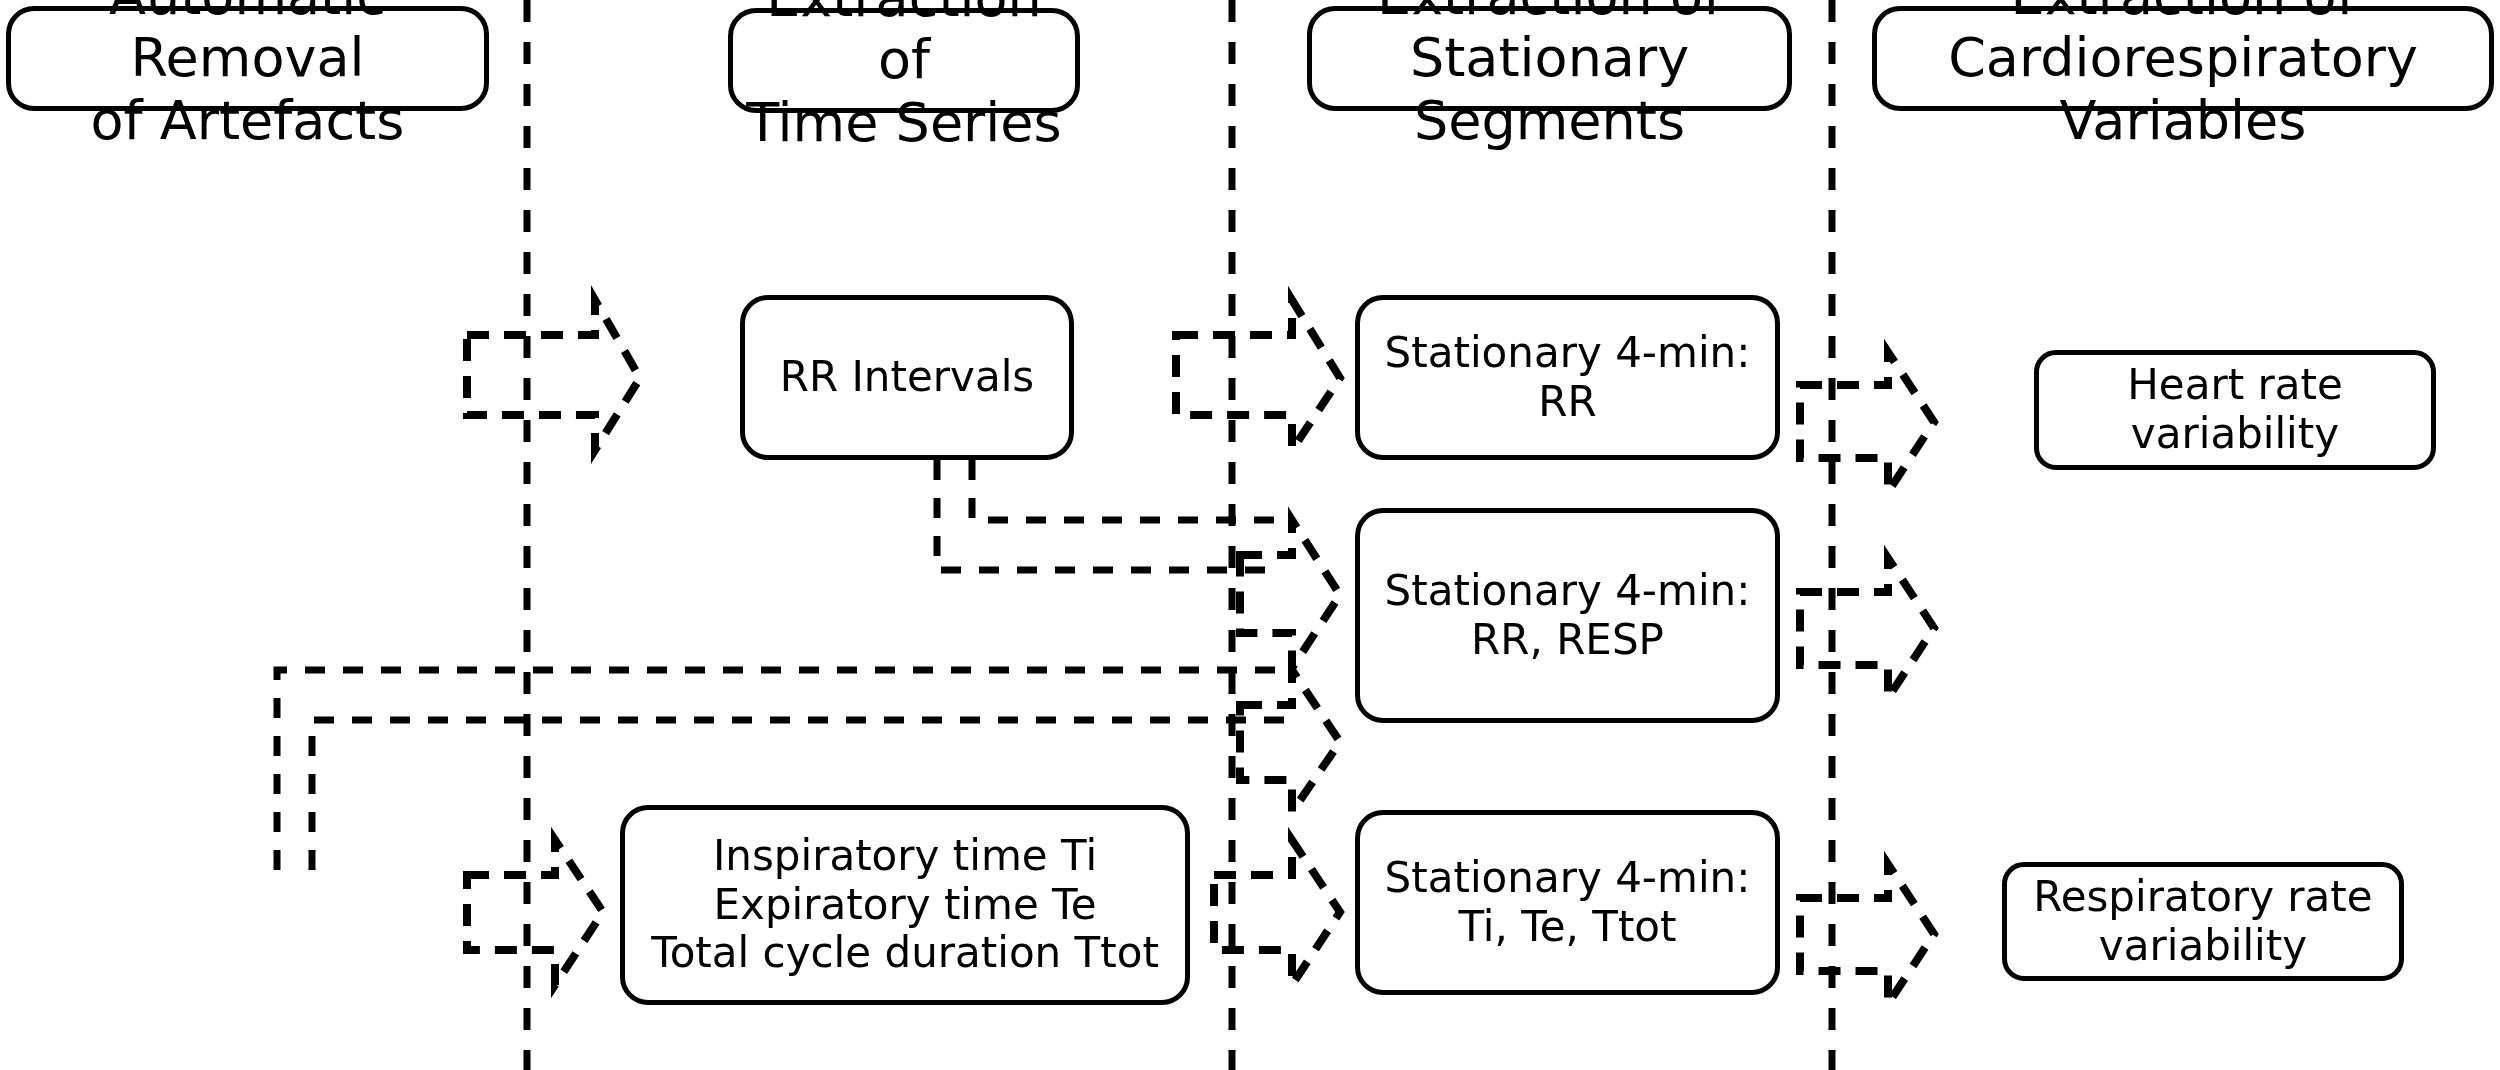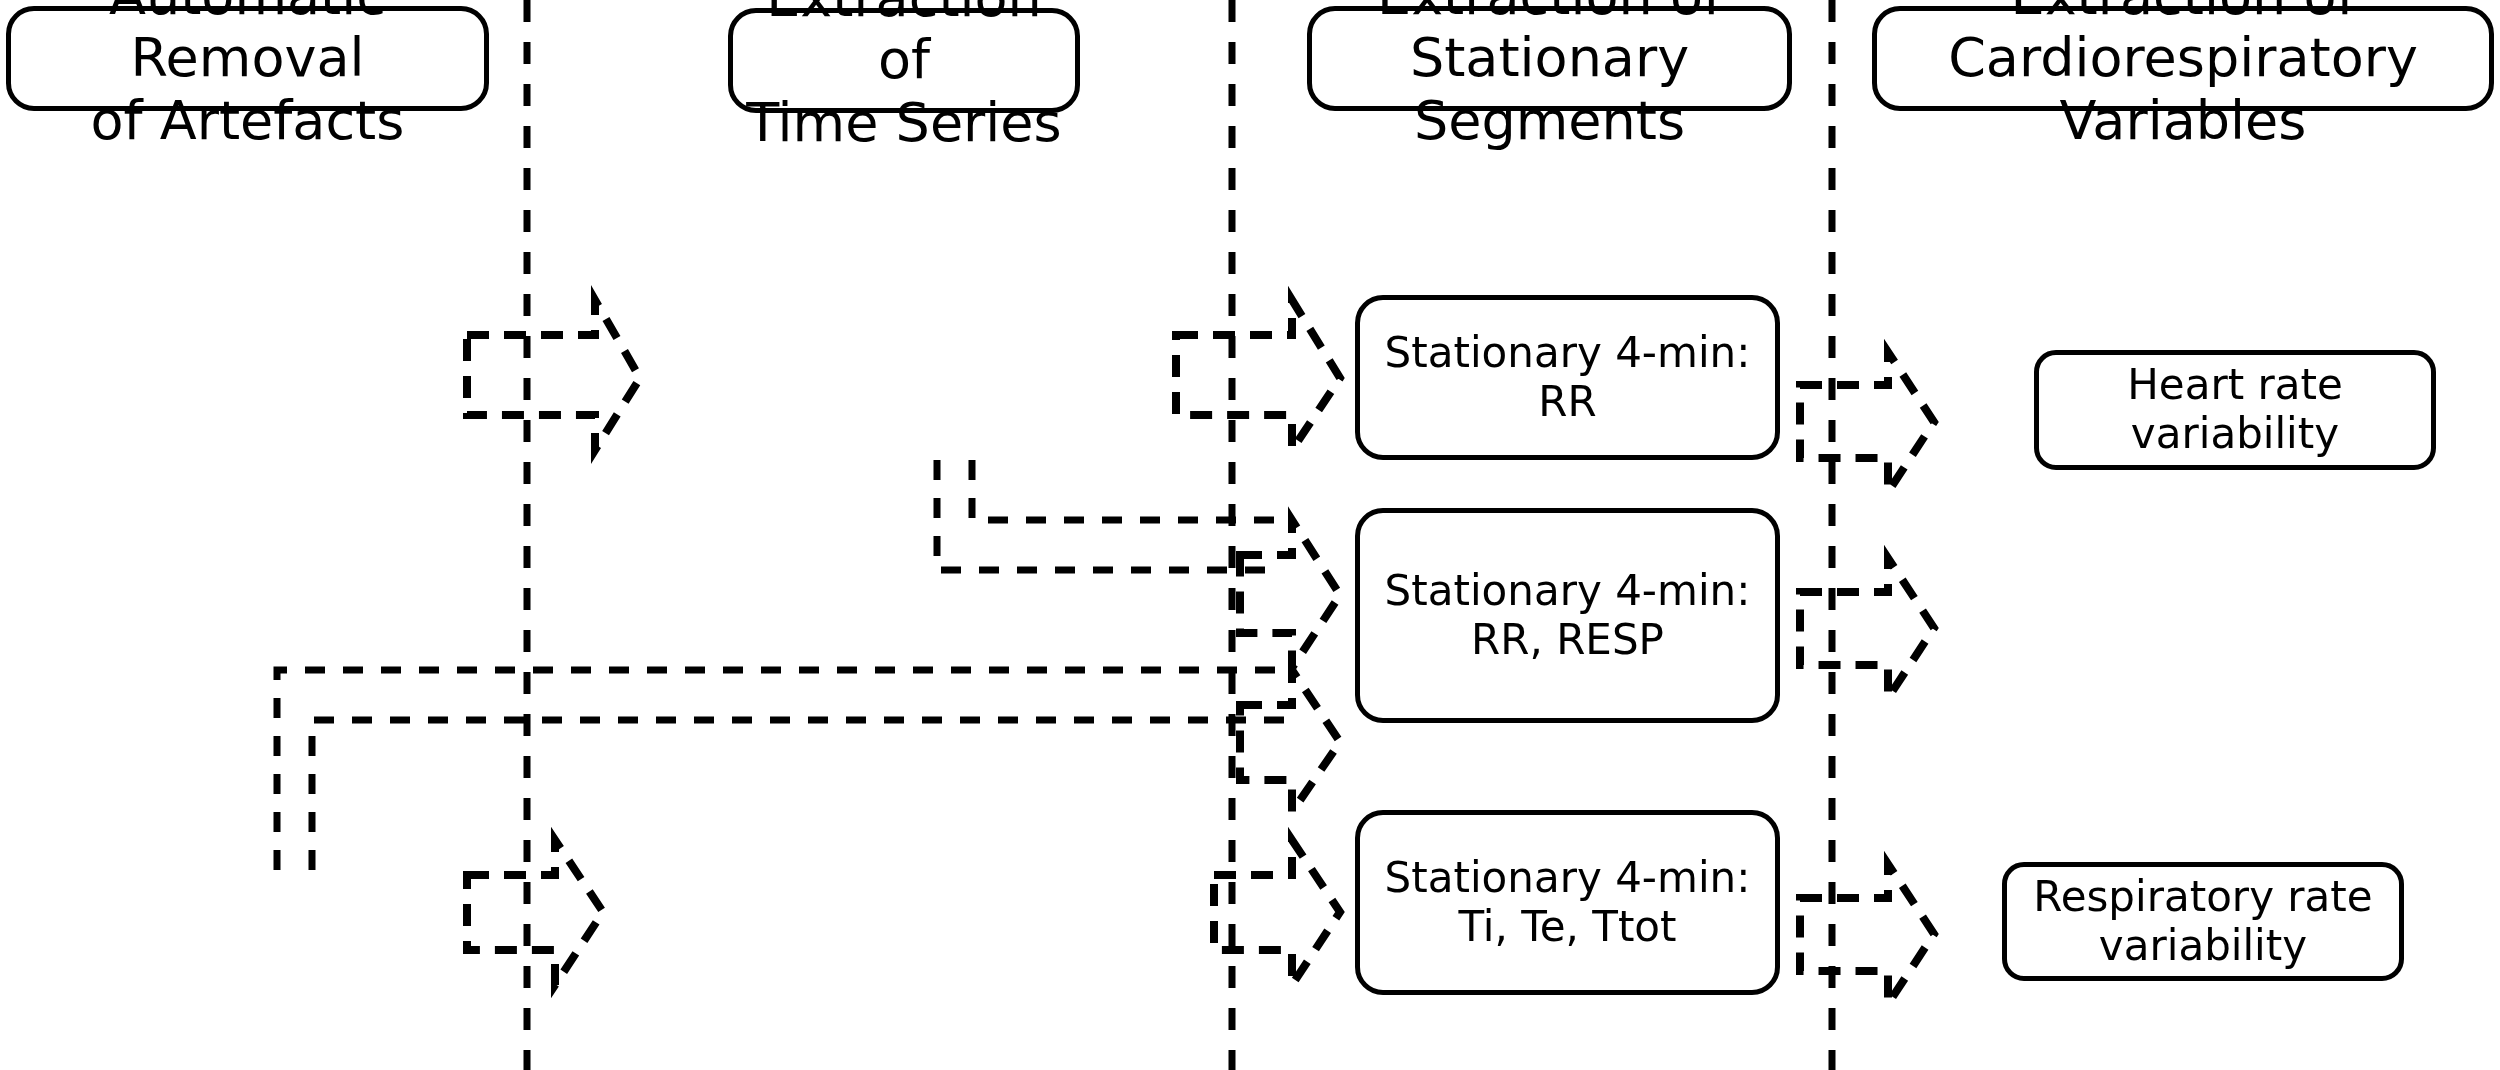--- a/index.html
+++ b/index.html
@@ -92,32 +92,36 @@
   <div class="node hdr" style="left:728px; top:8px; width:352px; height:105px;">Extraction of
 Time Series</div>
 
   <div class="node hdr" style="left:1307px; top:6px; width:485px; height:105px;">Extraction of
 Stationary Segments</div>
 
   <div class="node hdr" style="left:1872px; top:6px; width:622px; height:105px;">Extraction of
 Cardiorespiratory Variables</div>
 
 
+  <div class="node body" style="left:740px; top:295px; width:334px; height:165px;">RR Intervals</div>
 
   <div class="node body" style="left:1355px; top:295px; width:425px; height:165px;">Stationary 4-min:
 RR</div>
 
   <div class="node body narrow" style="left:2002px; top:350px; width:402px; height:120px;margin-left:32px;">Heart rate
 variability</div>
 
   <div class="node body" style="left:1355px; top:508px; width:425px; height:215px;">Stationary 4-min:
 RR, RESP</div>
 
 
 
+  <div class="node body" style="left:620px; top:805px; width:570px; height:200px;">Inspiratory time Ti
+Expiratory time Te
+Total cycle duration Ttot</div>
 
   <div class="node body" style="left:1355px; top:810px; width:425px; height:185px;">Stationary 4-min:
 Ti, Te, Ttot</div>
 
   <div class="node body narrow" style="left:2002px; top:862px; width:402px; height:119px;">Respiratory rate
 variability</div>
 
   <svg class="arrows" viewBox="0 0 2500 1070">
 
     <path class="blockarrow" d="M467 335 L595 335 L595 300 L640 378 L595 450 L595 415 L467 415 Z"></path>

